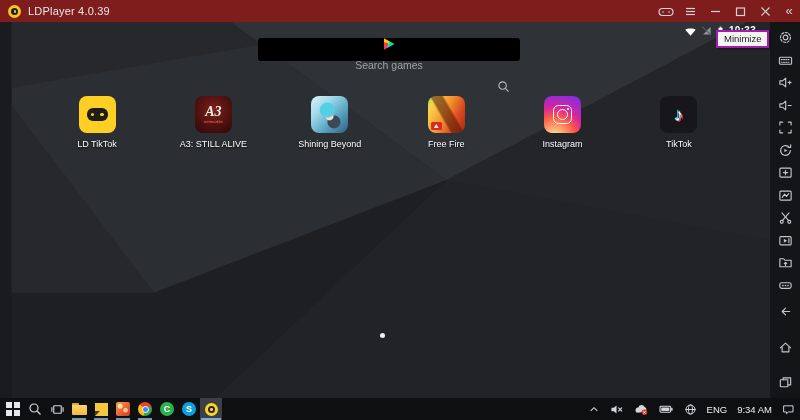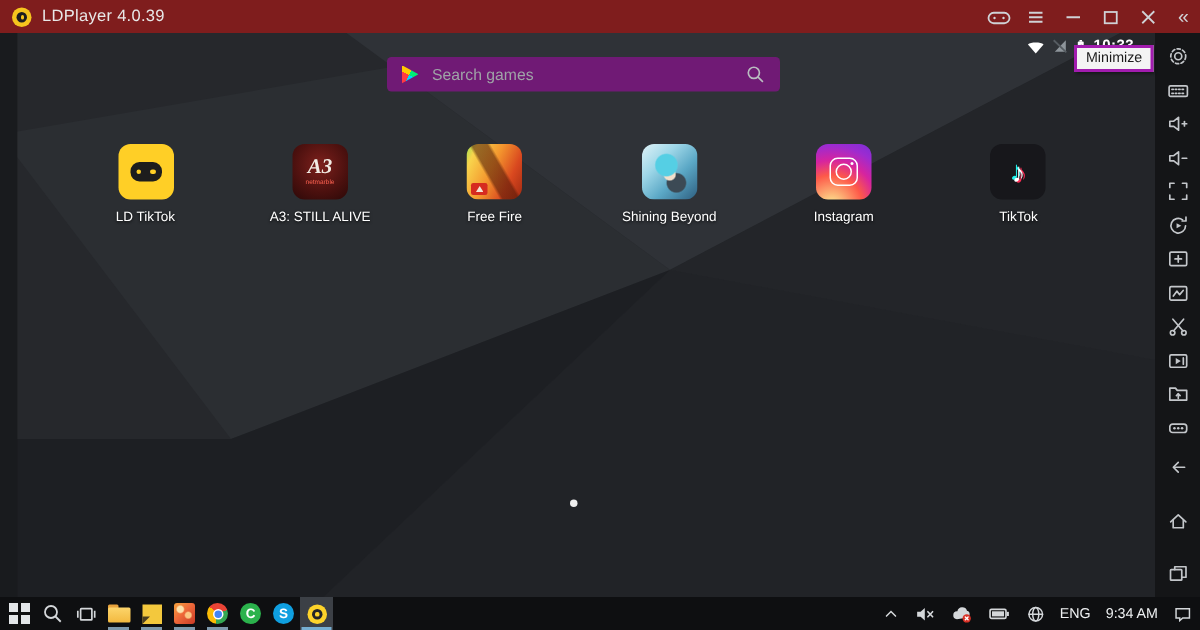--- a/index.html
+++ b/index.html
@@ -28,22 +28,22 @@
   .f4 { background:#212327; clip-path:polygon(58% 42%, 100% 58%, 100% 100%, 28% 100%); }
   .f5 { background:#1d1f23; clip-path:polygon(0 72%, 20% 72%, 58% 42%, 28% 100%, 0 100%); }
   .f6 { background:#191b1e; clip-path:polygon(0 0, 1.5% 0, 1.5% 100%, 0 100%); }
 
   
   .a-status { position:absolute; left:684px; top:2px; display:flex; align-items:center; gap:4px; z-index:5; }
   .a-status svg { display:block; }
   .a-time { color:#fff; font-size:10px; font-weight:bold; letter-spacing:.3px; }
 
   
-  .searchbar { position:absolute; left:258px; top:16px; width:262px; height:23px; background:#701a75;
-    border-radius:3px; display:flex; align-items:center; padding:0 10px; gap:9px; z-index:5; }
+  .searchbar { position:absolute; left:258px; top:16px; width:262px; height:23px; background:#000000;
+    border-radius:3px; display:flex; align-items:center; padding:0 10px; gap:9px; z-index:5;flex-direction:column; }
   .gp-tri { width:11px; height:12px; flex:0 0 auto;
     background:conic-gradient(from 205deg at 42% 50%, #ff3a44 0 90deg, #ffc900 0 180deg, #00f076 0 270deg, #00d7fe 0 360deg);
     clip-path:polygon(0 0, 100% 50%, 0 100%); }
   .search-text { color:#9fa3a7; font-size:10.5px; }
   .search-mag { margin-left:auto; }
   .search-mag svg { stroke:#b9bcc0; fill:none; stroke-width:1.2; display:block; }
 
   
   .apps-row { position:absolute; left:57px; top:74px; width:662px; display:flex; justify-content:space-between; z-index:5; }
   .app { width:80px; display:flex; flex-direction:column; align-items:center; cursor:default; }
@@ -232,29 +232,29 @@
 
       <div class="app">
         <div class="app-icon ic-a3">
           <span class="a3-text">A3</span>
           <span class="a3-sub">netmarble</span>
         </div>
         <div class="app-label">A3: STILL ALIVE</div>
       </div>
 
       <div class="app">
+        <div class="app-icon ic-shining"></div>
+        <div class="app-label">Shining Beyond</div>
+      </div>
+
+      <div class="app">
         <div class="app-icon ic-freefire">
             <span class="ff-badge"></span>
           </div>
         <div class="app-label">Free Fire</div>
-      </div>
-
-      <div class="app">
-        <div class="app-icon ic-shining"></div>
-        <div class="app-label">Shining Beyond</div>
       </div>
 
       <div class="app">
         <div class="app-icon ic-insta">
             <span class="insta-cam"></span>
           </div>
         <div class="app-label">Instagram</div>
       </div>
 
       <div class="app">

